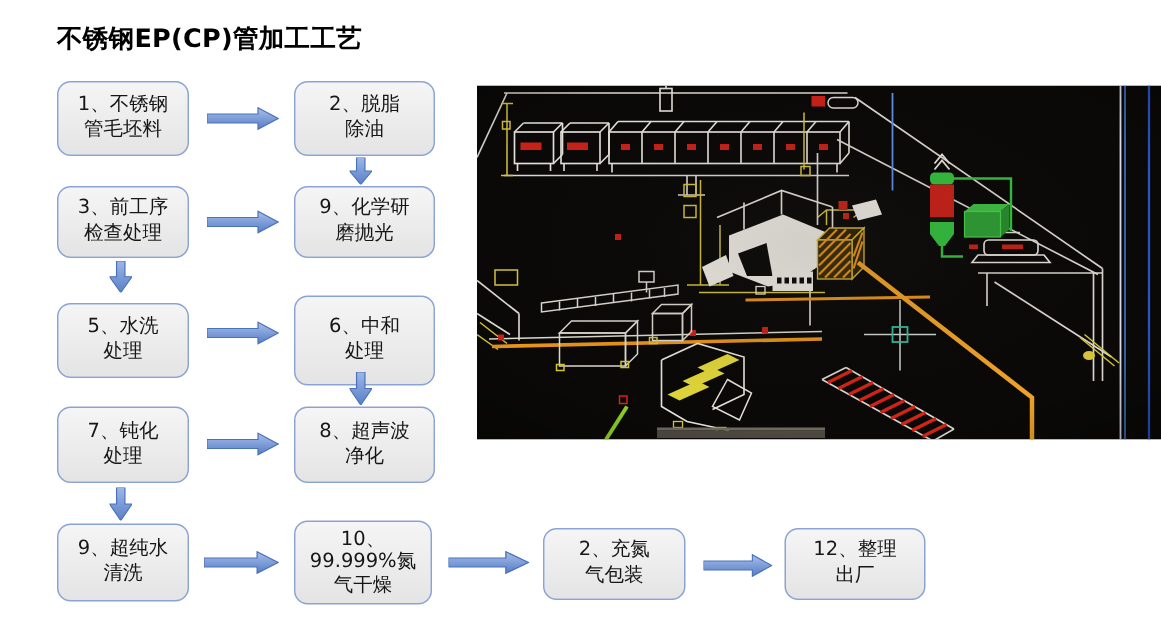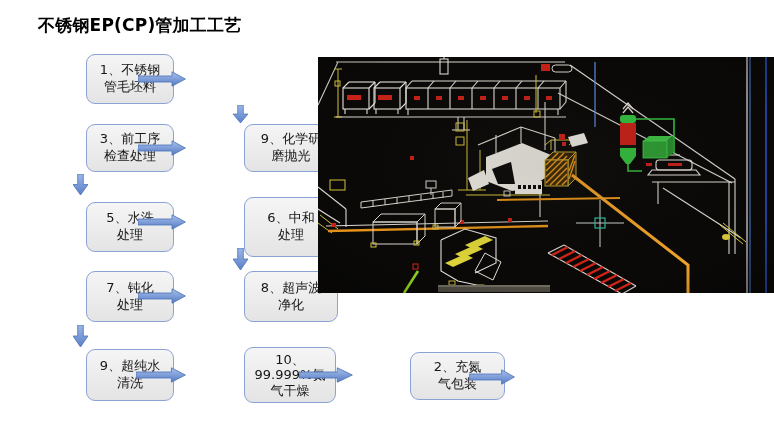--- a/index.html
+++ b/index.html
@@ -5,21 +5,21 @@
   html,body{margin:0;padding:0;}
   body{font-family:"DejaVu Sans","Liberation Sans",sans-serif;background:#888;}
   #slide{position:relative;width:774px;height:422px;background:#ffffff;overflow:hidden;}
   #slide-title{position:absolute;left:38px;top:14px;font-size:17px;font-weight:bold;color:#000000;letter-spacing:.2px;}
   .fbox{
     position:absolute;display:flex;align-items:center;justify-content:center;
     text-align:center;white-space:pre-line;
     background:linear-gradient(#f5f5f5,#e4e4e4);
     border:1.4px solid #8ba3d4;border-radius:9px;
     font-size:13px;line-height:1.28;color:#161616;
-    box-sizing:border-box;padding:2px;margin-left:48px;
+    box-sizing:border-box;padding:2px;
   }
   .arr{position:absolute;}
   svg{display:block;}
   #cad{position:absolute;left:318px;top:57px;}
 </style>
 </head>
 <body>
 
 <div id="slide">
 
@@ -38,39 +38,43 @@
       <radialGradient id="vig" cx="0.5" cy="0.45" r="0.75">
         <stop offset="0" stop-color="#3c3628" stop-opacity="0.16"></stop>
         <stop offset="0.7" stop-color="#000" stop-opacity="0"></stop>
         <stop offset="1" stop-color="#000" stop-opacity="0.3"></stop>
       </radialGradient>
     </defs>
   </svg>
 
   <div class="fbox" style="left:38px;top:54px;width:88px;height:50px">1、不锈钢
 管毛坯料</div>
+  <div class="fbox" style="left:196px;top:54px;width:94px;height:50px">2、脱脂
+除油</div>
   <div class="fbox" style="left:38px;top:124px;width:88px;height:48px">3、前工序
 检查处理</div>
   <div class="fbox" style="left:196px;top:124px;width:94px;height:48px">9、化学研
 磨抛光</div>
   <div class="fbox" style="left:38px;top:202px;width:88px;height:50px">5、水洗
 处理</div>
   <div class="fbox" style="left:196px;top:197px;width:94px;height:60px">6、中和
 处理</div>
   <div class="fbox" style="left:38px;top:271px;width:88px;height:51px">7、钝化
 处理</div>
   <div class="fbox" style="left:196px;top:271px;width:94px;height:51px">8、超声波
 净化</div>
   <div class="fbox" style="left:38px;top:349px;width:88px;height:52px">9、超纯水
 清洗</div>
   <div class="fbox" style="left:196px;top:347px;width:92px;height:56px;line-height:1.2">10、
 99.999%氮
 气干燥</div>
   <div class="fbox" style="left:362px;top:352px;width:95px;height:48px">2、充氮
 气包装</div>
+  <div class="fbox" style="left:523px;top:352px;width:94px;height:48px">12、整理
+出厂</div>
 
   <svg class="arr" style="left:138px;top:71px" width="48" height="16" viewBox="0 0 48 16">
       <path d="M0,5 H34 V0.8 L47.4,8 L34,15.2 V11 H0 Z" fill="url(#agradh)" stroke="#4a72b8" stroke-width="0.8"></path>
     </svg>
   <svg class="arr" style="left:138px;top:140px" width="48" height="16" viewBox="0 0 48 16">
       <path d="M0,5 H34 V0.8 L47.4,8 L34,15.2 V11 H0 Z" fill="url(#agradh)" stroke="#4a72b8" stroke-width="0.8"></path>
     </svg>
   <svg class="arr" style="left:138px;top:214px" width="48" height="16" viewBox="0 0 48 16">
       <path d="M0,5 H34 V0.8 L47.4,8 L34,15.2 V11 H0 Z" fill="url(#agradh)" stroke="#4a72b8" stroke-width="0.8"></path>
     </svg>

